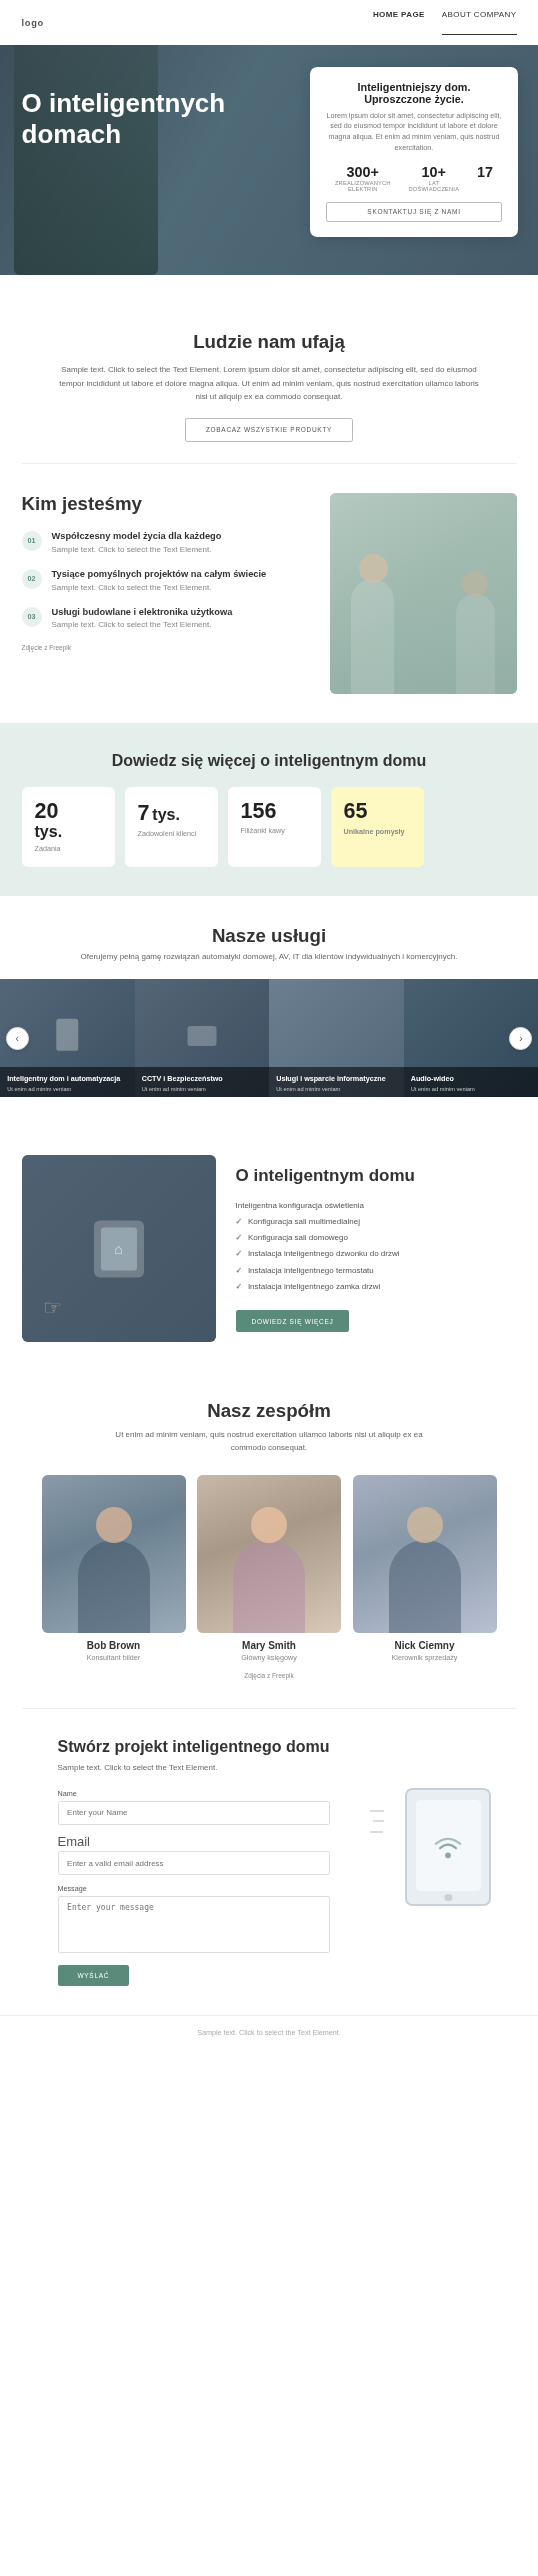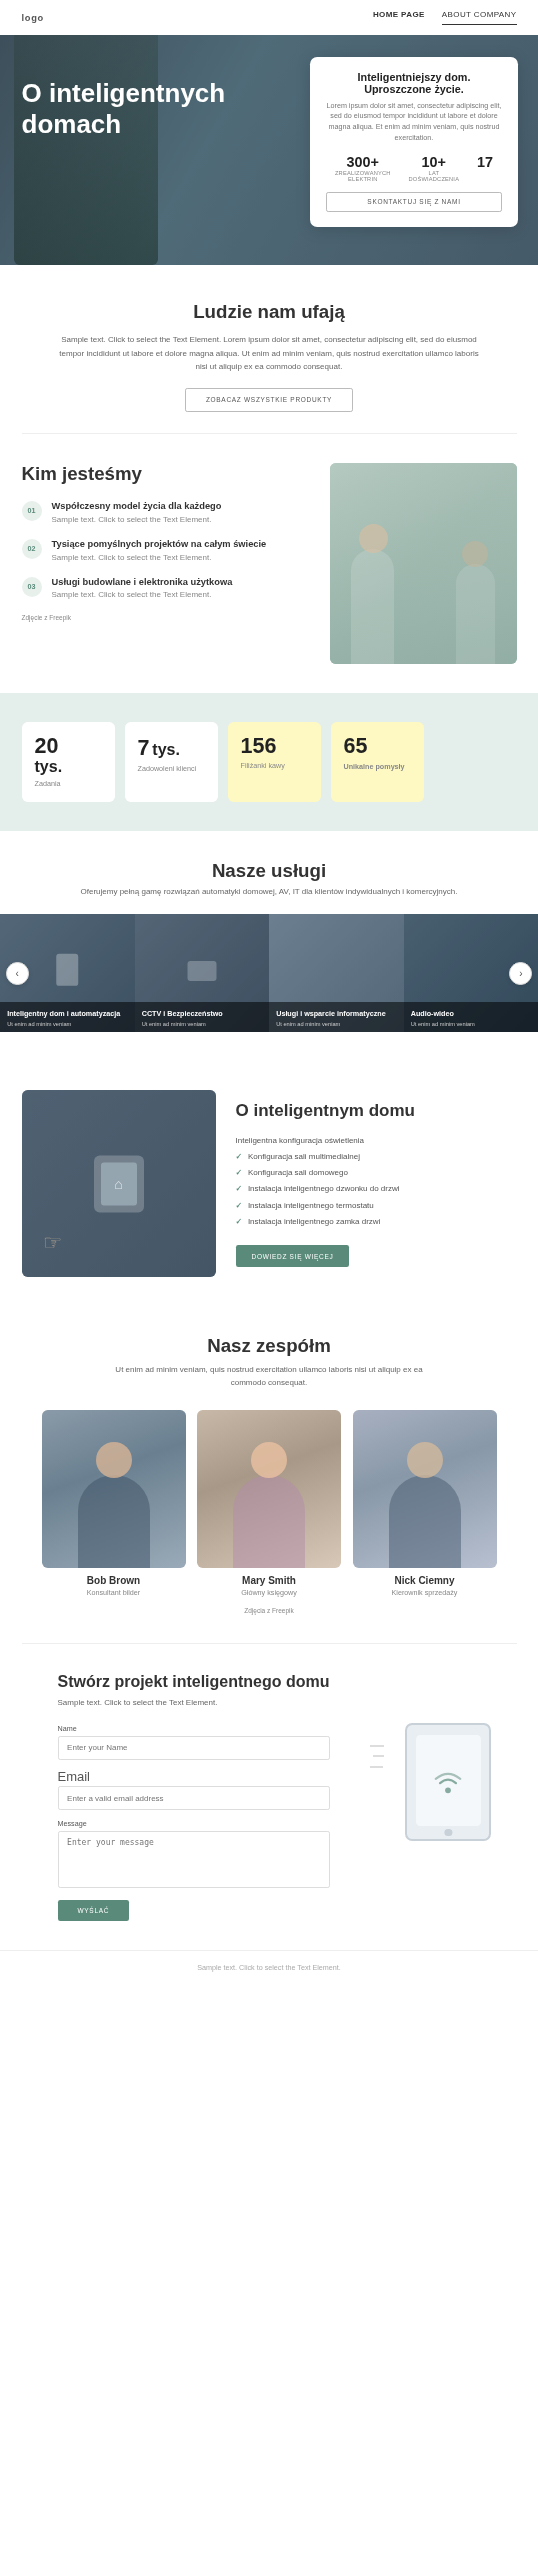--- a/index.html
+++ b/index.html
@@ -5,21 +5,21 @@
     * { box-sizing: border-box; margin: 0; padding: 0; }
     body { font-family: 'Segoe UI', Arial, sans-serif; background: #fff; color: #333; width: 538px; }
   </style>
 </head>
 <body>
 
 <header style="display:flex;justify-content:space-between;align-items:center;padding:10px 21.5px;background:#fff;">
   <span style="font-size:9.3px;color:#555;font-weight:bold;letter-spacing:0.7px;">logo</span>
   <nav style="display:flex;gap:17px;">
     <a style="font-size:8px;color:#333;text-decoration:none;text-transform:uppercase;letter-spacing:0.4px;font-weight:700;">HOME PAGE</a>
-    <a style="font-size:8px;color:#333;text-decoration:none;text-transform:uppercase;letter-spacing:0.4px;border-bottom:1.4px solid #333;padding-bottom:5px;">ABOUT COMPANY</a>
+    <a style="font-size:8px;color:#333;text-decoration:none;text-transform:uppercase;letter-spacing:0.4px;border-bottom:1.4px solid #333;padding-bottom:15px;">ABOUT COMPANY</a>
   </nav>
 </header>
 
 <section style="position:relative;height:230px;overflow:hidden;">
 
   <div style="position:absolute;inset:0;background:linear-gradient(120deg,#5c6e7a 0%,#7a9aaa 40%,#6a8090 100%);"></div>
   <div style="position:absolute;inset:0;background:rgba(10,30,40,0.38);"></div>
 
   <div style="position:absolute;left:14.4px;top:0;width:144px;height:230px;background:linear-gradient(180deg,rgba(40,60,50,0.3) 0%,rgba(20,40,30,0.5) 100%);border-radius:0 0 5.7px 5.7px;"></div>
 
@@ -41,21 +41,21 @@
       </div>
       <div style="text-align:center;">
         <div style="font-size:14.4px;font-weight:700;color:#222;">17</div>
         <div style="font-size:5.7px;color:#888;text-transform:uppercase;letter-spacing:0.2px;"></div>
       </div>
     </div>
     <button style="width:100%;border:1.1px solid #bbb;background:#fff;padding:5.7px;border-radius:2.2px;font-size:6.5px;text-transform:uppercase;letter-spacing:0.7px;color:#555;cursor:pointer;">SKONTAKTUJ SIĘ Z NAMI</button>
   </div>
 </section>
 
-<section style="padding:36px 21.5px 21.5px;text-align:center;">
+<section style="padding:36px 21.5px 21.5px;text-align:center;margin-top:20px;">
   <h2 style="font-size:18.7px;font-weight:700;margin-bottom:10px;">Ludzie nam ufają</h2>
   <p style="font-size:8px;color:#666;line-height:1.7;max-width:431px;margin:0 auto 14.4px;">Sample text. Click to select the Text Element. Lorem ipsum dolor sit amet, consectetur adipiscing elit, sed do eiusmod tempor incididunt ut labore et dolore magna aliqua. Ut enim ad minim veniam, quis nostrud exercitation ullamco laboris nisi ut aliquip ex ea commodo consequat.</p>
   <div style="display:flex;justify-content:center;">
     <button style="border:1.1px solid #bbb;background:#fff;padding:7.2px 20px;font-size:6.5px;text-transform:uppercase;letter-spacing:0.7px;color:#555;cursor:pointer;border-radius:2.2px;">ZOBACAZ WSZYSTKIE PRODUKTY</button>
   </div>
 </section>
 
 <div style="height:0.7px;background:#eee;margin:0 21.5px;"></div>
 
 <section style="padding:29px 21.5px;display:flex;gap:20px;align-items:flex-start;">
@@ -96,34 +96,35 @@
 
       <div style="position:absolute;bottom:0;left:21.5px;width:43px;height:115px;background:rgba(255,255,255,0.15);border-radius:21.5px 21.5px 0 0;"></div>
       <div style="position:absolute;bottom:0;right:21.5px;width:39px;height:100px;background:rgba(255,255,255,0.12);border-radius:20px 20px 0 0;"></div>
       <div style="position:absolute;bottom:111px;left:29px;width:29px;height:29px;background:rgba(220,190,160,0.6);border-radius:50%;"></div>
       <div style="position:absolute;bottom:97px;right:29px;width:26px;height:26px;background:rgba(200,180,150,0.5);border-radius:50%;"></div>
     </div>
   </div>
 </section>
 
 <section style="background:#e4eeea;padding:29px 21.5px;">
+  <h2 style="font-size:16px;font-weight:700;text-align:center;margin-bottom:17px;">Dowiedz się więcej o inteligentnym domu</h2>
   <div style="display:flex;gap:10px;">
     <div style="background:#fff;border-radius:5.7px;padding:14.4px 13px;min-width:93px;">
       <div style="font-size:21.5px;font-weight:700;color:#222;line-height:1;"><span>20</span></div>
       <div style="font-size:16px;font-weight:700;color:#222;">tys.</div>
       <div style="font-size:7.2px;color:#888;margin-top:2.9px;">Zadania</div>
     </div>
     <div style="background:#fff;border-radius:5.7px;padding:14.4px 13px;min-width:93px;">
       <div style="display:flex;align-items:baseline;gap:2.9px;">
         <span style="font-size:21.5px;font-weight:700;color:#222;">7</span>
         <span style="font-size:16px;font-weight:700;color:#222;">tys.</span>
       </div>
       <div style="font-size:7.2px;color:#888;margin-top:2.9px;">Zadowoleni klienci</div>
     </div>
-    <div style="background:#fef9c3;border-radius:5.7px;padding:14.4px 13px;min-width:93px;">
+    <div style="background:#ffffff;border-radius:5.7px;padding:14.4px 13px;min-width:93px;">
       <div style="font-size:21.5px;font-weight:700;color:#222;line-height:1;">156</div>
       <div style="font-size:7.2px;color:#888;margin-top:2.9px;">Filiżanki kawy</div>
     </div>
     <div style="background:#fef9c3;border-radius:5.7px;padding:14.4px 13px;min-width:93px;">
       <div style="font-size:21.5px;font-weight:700;color:#222;line-height:1;">65</div>
       <div style="font-size:7.2px;color:#888;margin-top:4px;font-weight:bold;">Unikalne pomysły</div>
     </div>
   </div>
 </section>
 

